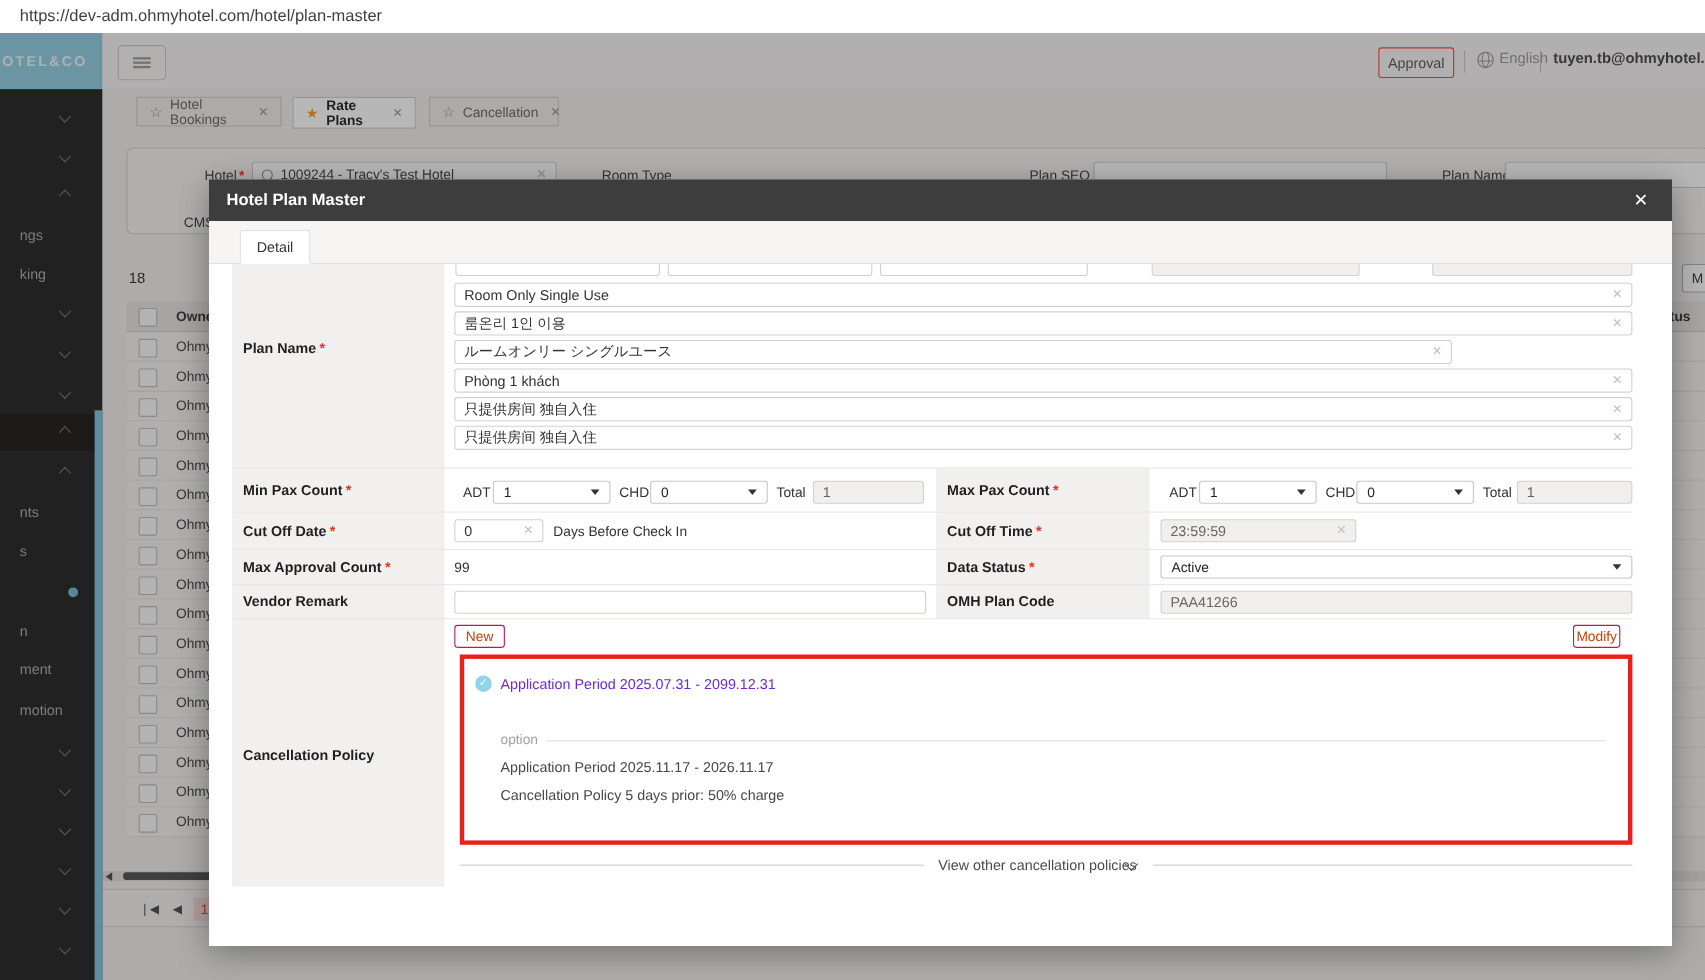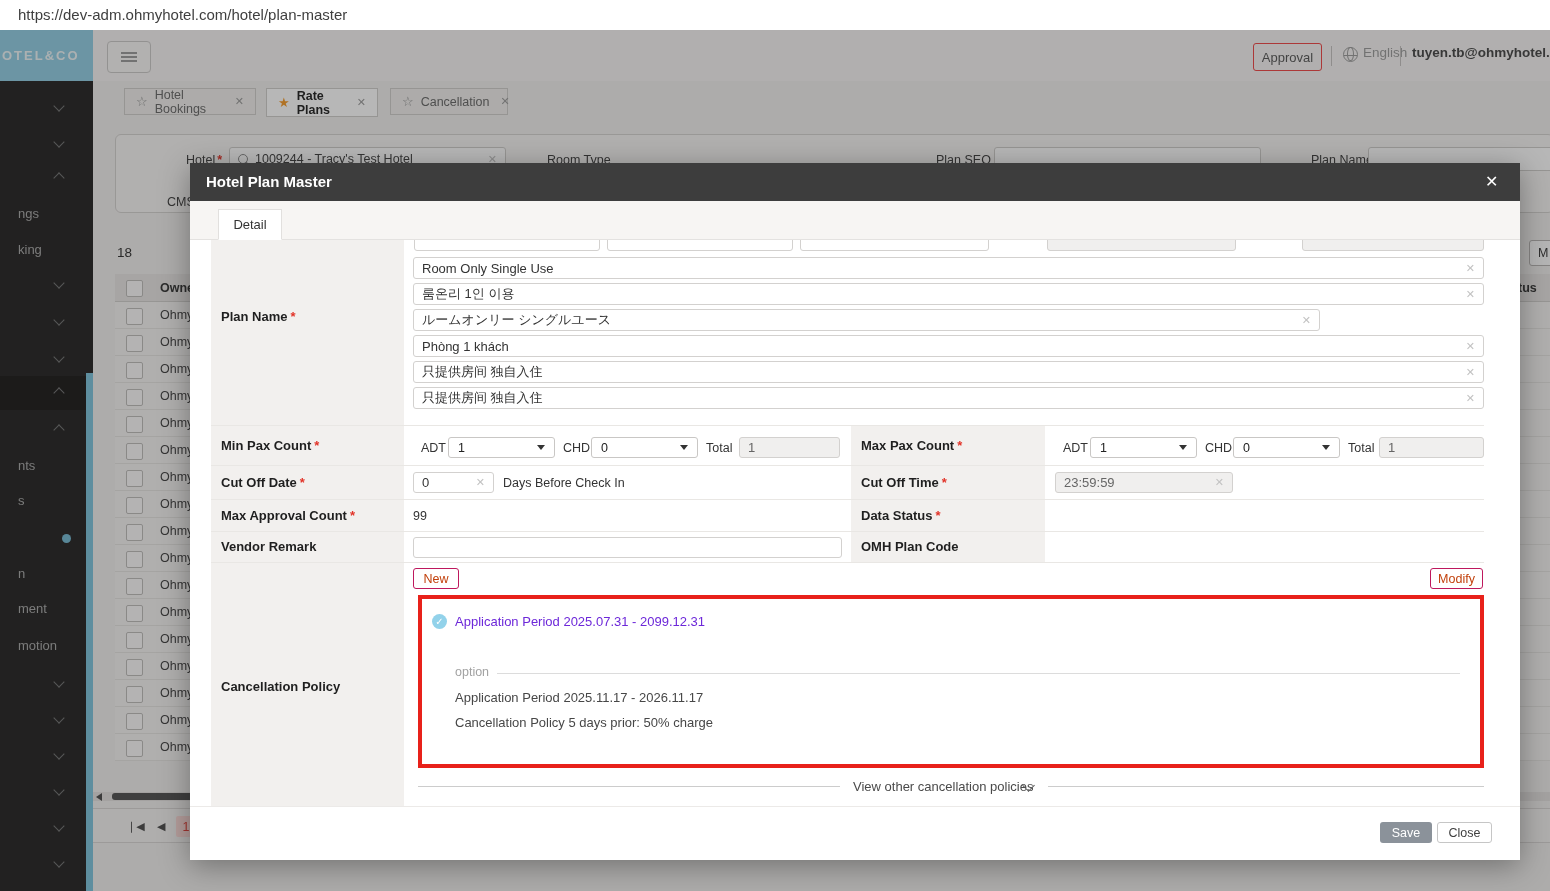--- a/index.html
+++ b/index.html
@@ -433,43 +433,46 @@
     <span class="ctext" style="left:313px;top:236px">Days Before Check In</span>
     <span class="mlabel" style="left:671px;top:235px"><span>Cut Off Time</span><span class="req">*</span></span>
     <div class="inp dis h21" style="left:865px;top:232px;width:178px">
       <span>23:59:59</span>
         <span class="xico">✕</span>
     </div>
 
     <span class="mlabel" style="left:31px;top:268px"><span>Max Approval Count</span><span class="req">*</span></span>
     <span class="ctext" style="left:223px;top:269px">99</span>
     <span class="mlabel" style="left:671px;top:268px"><span>Data Status</span><span class="req">*</span></span>
+    <div class="sel" style="left:865px;top:265px;width:429px">
+      <span>Active</span>
+        <span class="caret"></span>
+    </div>
 
     <span class="mlabel" style="left:31px;top:299px">Vendor Remark</span>
     <div class="inp h21" style="left:223px;top:297px;width:429px">
         <span></span>
       </div>
     <span class="mlabel" style="left:671px;top:299px">OMH Plan Code</span>
+    <div class="inp dis h21" style="left:865px;top:297px;width:429px">
+        <span>PAA41266</span>
+      </div>
 
     <span class="mlabel" style="left:31px;top:439px">Cancellation Policy</span>
     <div class="smallbtn" style="left:223px;top:328px;width:46px">New</div>
-    <div class="smallbtn" style="left:1240px;top:328px;width:53px">Modify</div>
+    <div class="smallbtn" style="left:1240px;top:328px;width:43px">Modify</div>
 
     <div class="redbox">
       <span class="okc">✓</span>
       <span class="ptext muted" style="top:15px">Application Period 2025.07.31 - 2099.12.31</span>
       <span class="optlab">option</span>
       <span class="optline"></span>
       <span class="ptext" style="top:91px">Application Period 2025.11.17 - 2026.11.17</span>
       <span class="ptext" style="top:116px">Cancellation Policy 5 days prior: 50% charge</span>
     </div>
 
     <span class="vline" style="left:228px;width:422px"></span>
     <span class="vtext" style="left:663px">View other cancellation policies</span>
     <span class="vchev"></span>
     <span class="vline" style="left:858px;width:436px"></span>
   </div>
 
-  <div class="abs mfoot">
-    <div class="savebtn">Save</div>
-    <div class="closebtn">Close</div>
-  </div>
 </div>
 
 </body></html>

